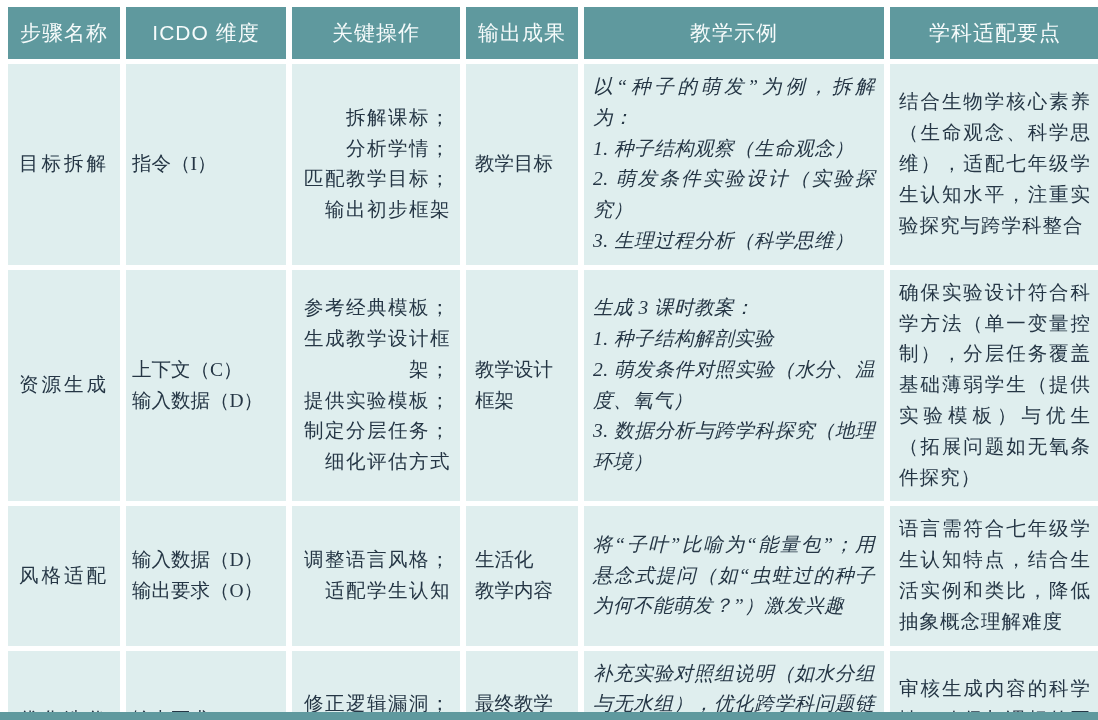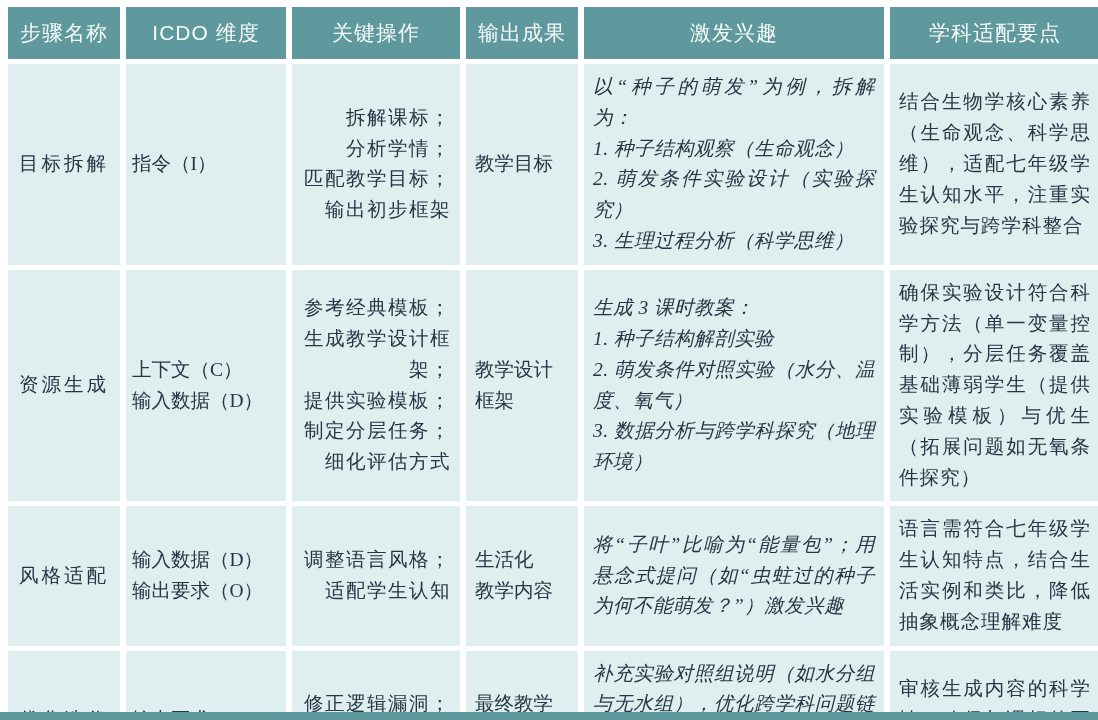--- a/index.html
+++ b/index.html
@@ -103,21 +103,21 @@
     <col class="c-out">
       <col class="c-example">
       <col class="c-adapt">
   </colgroup>
   <thead>
     <tr>
       <th>步骤名称</th>
       <th>ICDO 维度</th>
       <th>关键操作</th>
       <th>输出成果</th>
-      <th>激发兴趣</th>
+      <th>教学示例</th>
       <th>学科适配要点</th>
     </tr>
   </thead>
   <tbody>
     <tr class="r1">
       <td class="step">目标拆解</td>
       <td class="icdo">指令（I）</td>
       <td class="ops">拆解课标；
 分析学情；
 匹配教学目标；

